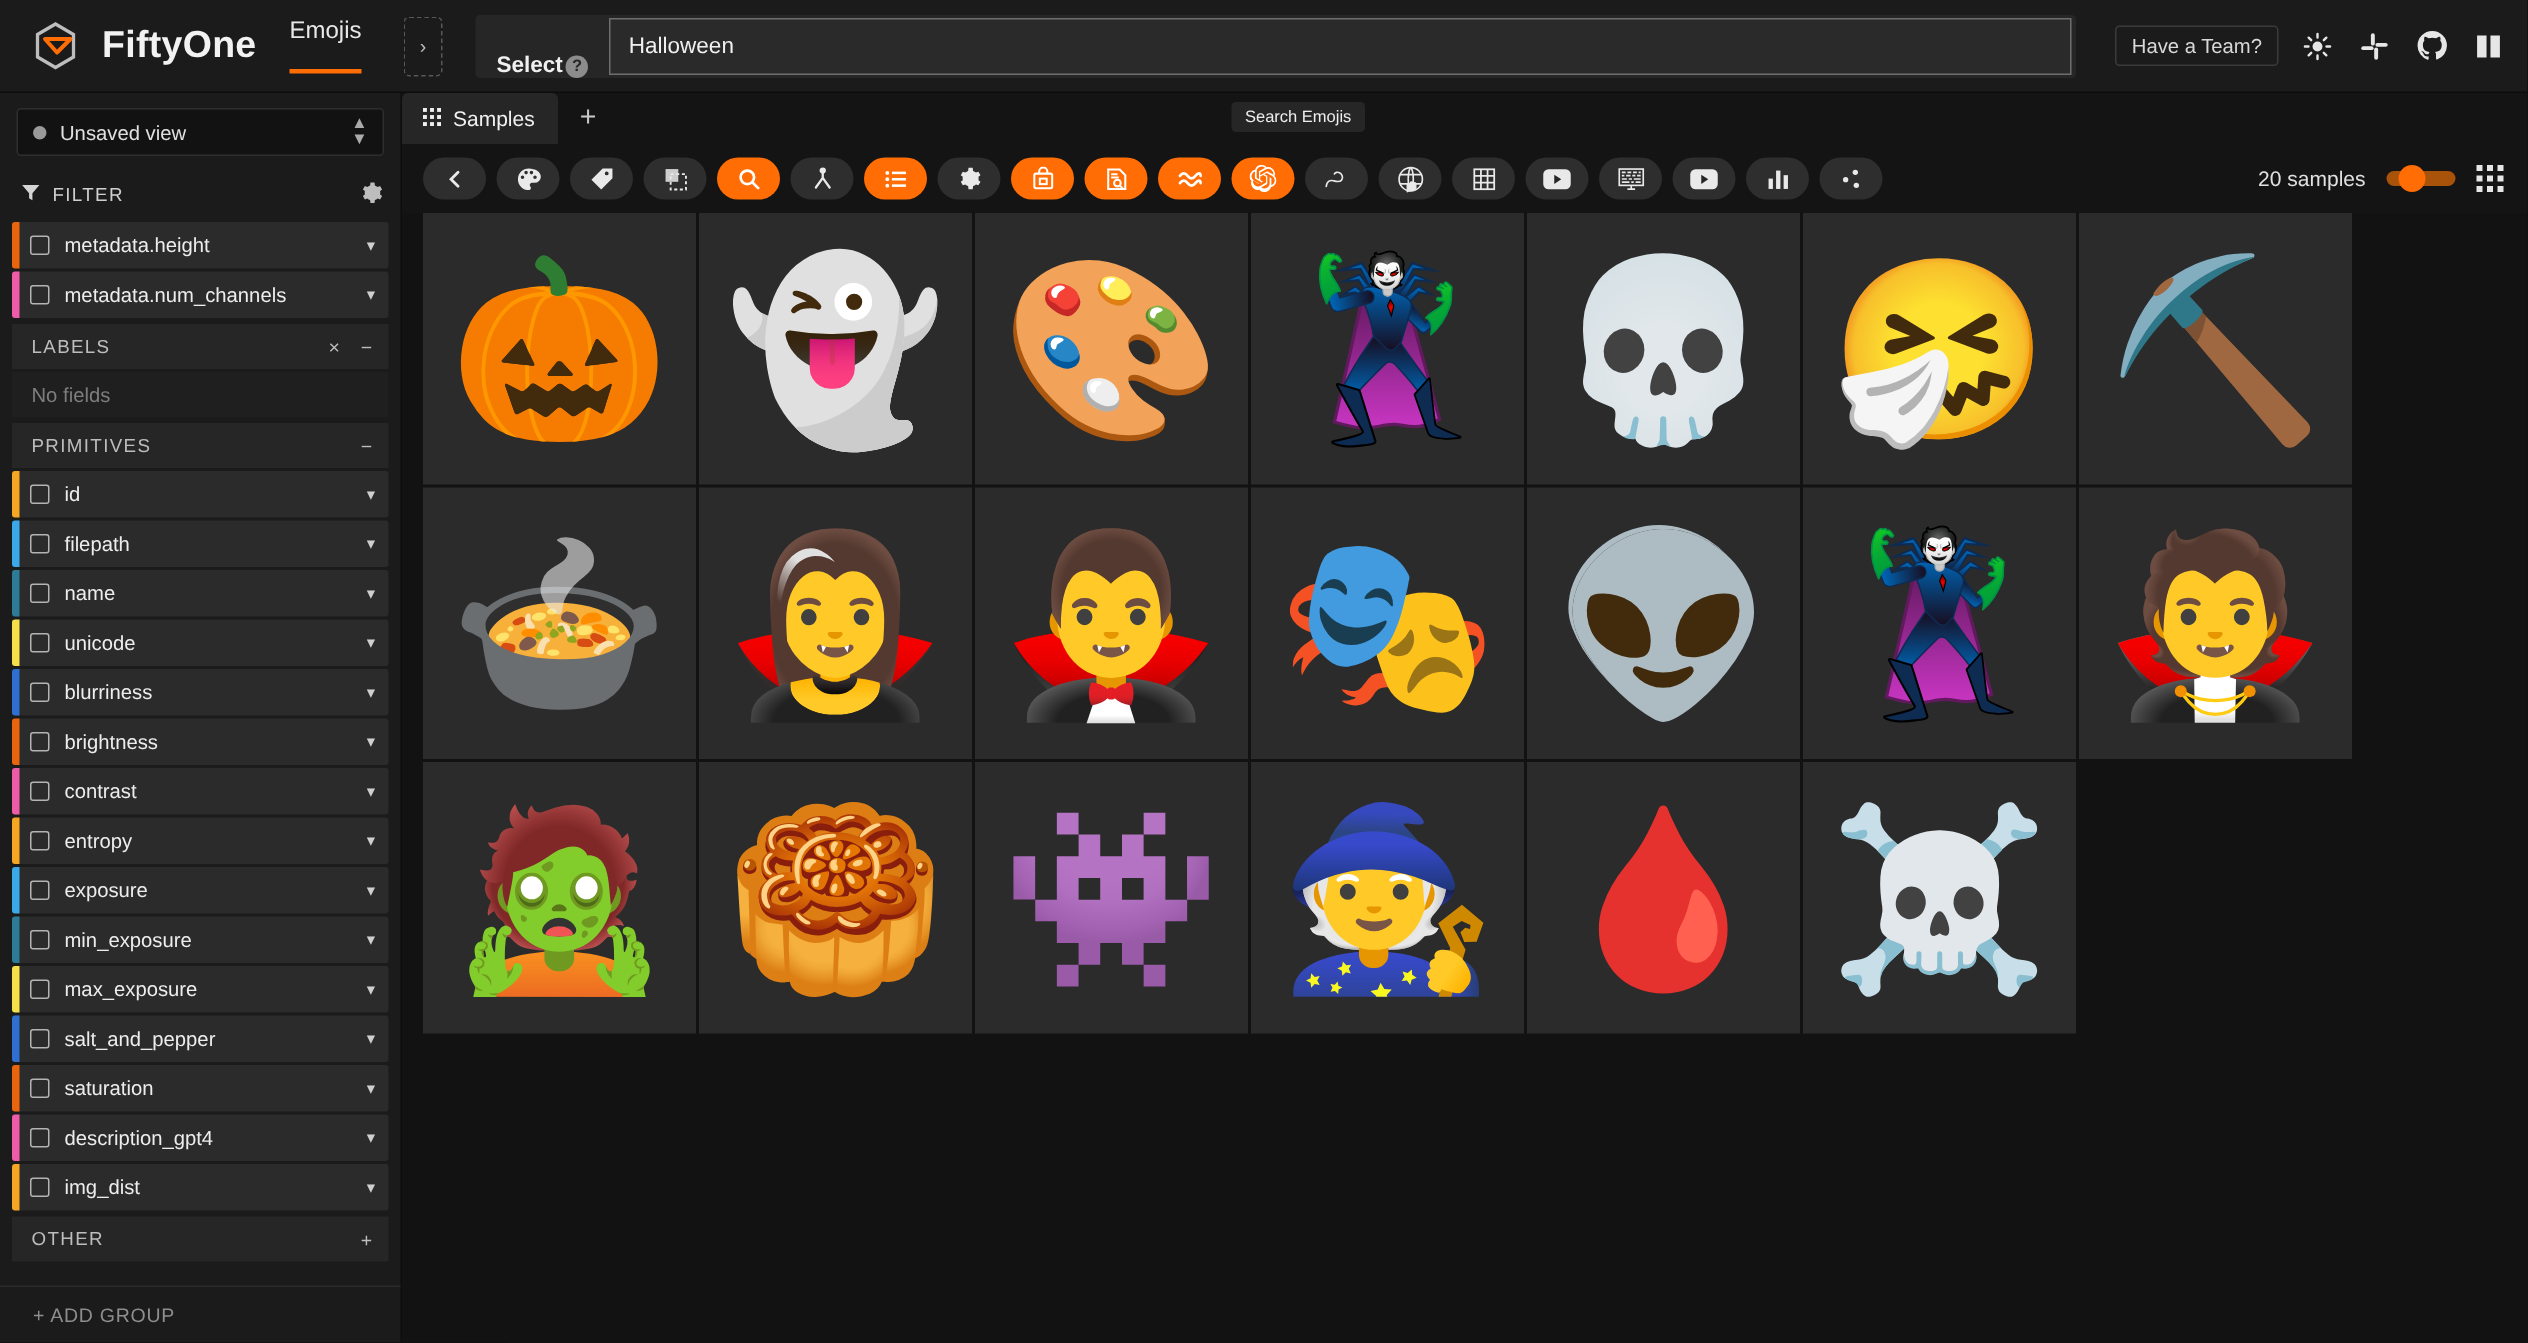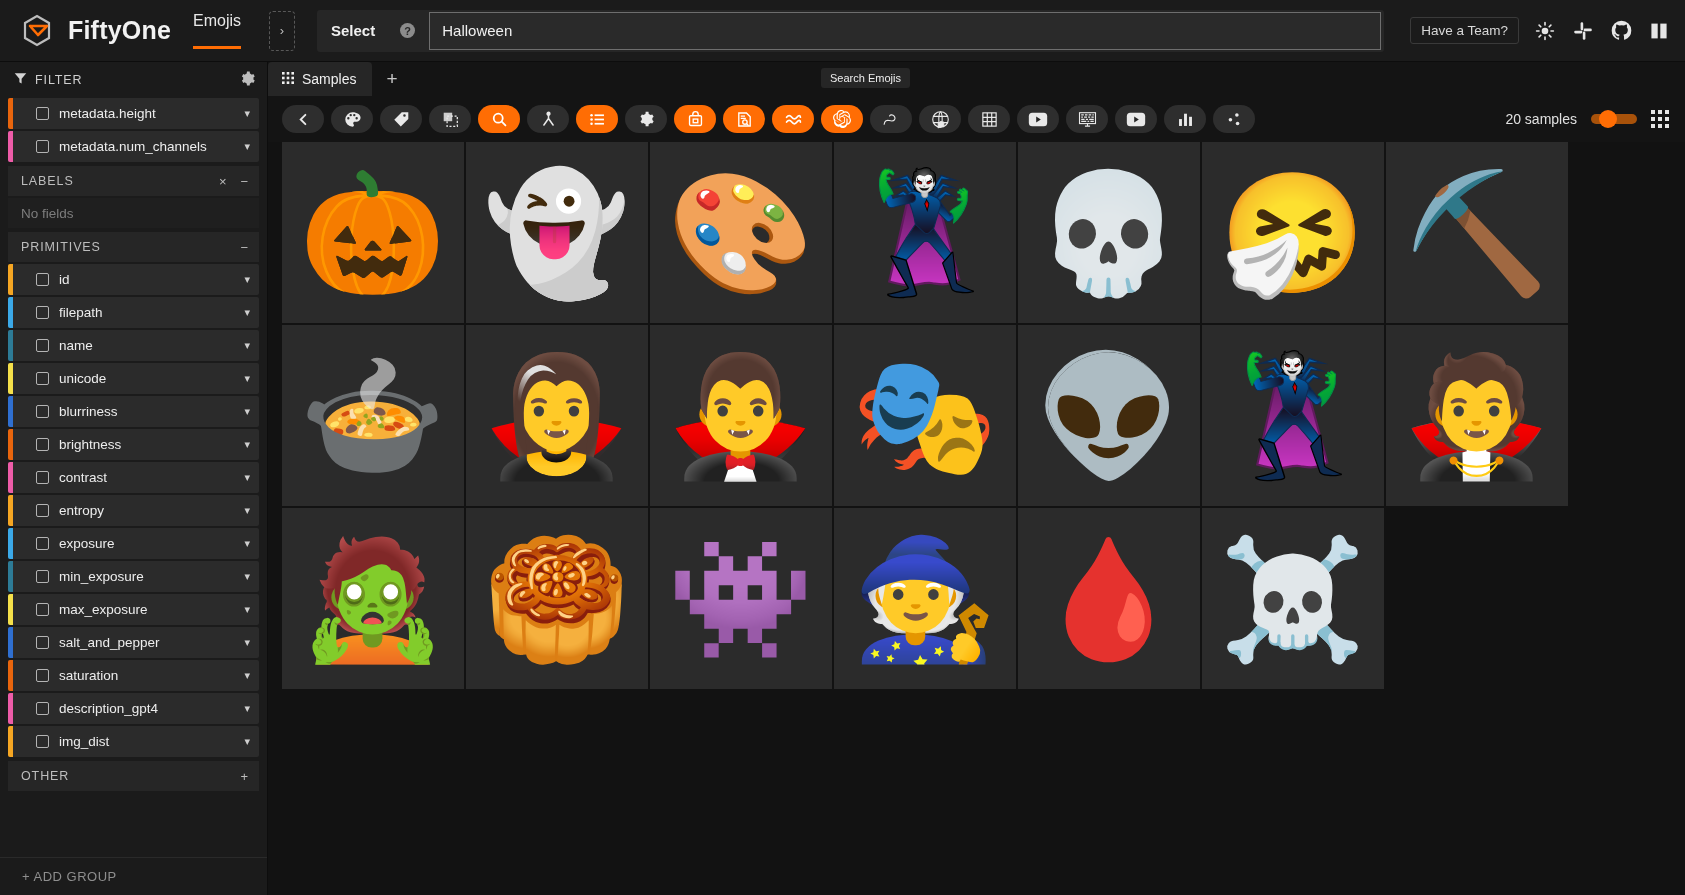--- a/index.html
+++ b/index.html
@@ -33,21 +33,21 @@
     border: 1px dashed #585858; border-radius: 4px;
     display: flex; align-items: center; justify-content: center;
     color: #bdbdbd; font-size: 13px; background: #1b1b1b;
   }
   .view-bar {
     flex: 1; display: flex; align-items: center;
     margin-left: 22px; height: 42px;
     background: #262626; border-radius: 3px;
   }
   .view-select {
-    display: flex; align-items: center; gap: 25px;
+    display: flex; align-items: flex-end; gap: 2px;
     padding: 0 14px; height: 100%;
     font-size: 15px; font-weight: 700; color: #f0f0f0;
   }
   .help-dot {
     width: 15px; height: 15px; border-radius: 50%;
     background: #8c8c8c; color: #262626;
     font-size: 11px; font-weight: 700;
     display: flex; align-items: center; justify-content: center;
   }
   .view-input {
@@ -89,21 +89,21 @@
     display: flex; align-items: center; gap: 8px;
     padding: 9px 12px 9px 14px; font-size: 12.5px;
     letter-spacing: .9px; color: #cfcfcf; font-weight: 400;
   }
   .filter-head .gear { margin-left: auto; color: #bdbdbd; cursor:pointer; }
   .sb-scroll { flex: 1; overflow: hidden; }
   .field-row {
     display: flex; align-items: center;
     height: 31px; margin: 0 8px 2px 8px;
     background: #2b2b2b; border-radius: 2px;
-    position: relative; padding-left: 28px; cursor: pointer;
+    position: relative; padding-left: 12px; cursor: pointer;
   }
   .field-row .bar { position: absolute; left: 0; top: 0; bottom: 0; width: 5px; border-radius: 2px 0 0 2px; }
   .cb { width: 13px; height: 13px; border: 1.6px solid #b4b4b4; border-radius: 2px; flex: 0 0 13px; }
   .field-label { margin-left: 10px; font-size: 13.5px; color: #ededed; white-space: nowrap; }
   .field-caret { margin-left: auto; margin-right: 9px; color: #cfcfcf; font-size: 11px; }
   .section-row {
     display: flex; align-items: center;
     height: 30px; margin: 4px 8px 2px 8px;
     background: #262626; padding: 0 10px 0 13px;
     font-size: 12.5px; letter-spacing: .9px; color: #bdbdbd;
@@ -218,20 +218,25 @@
           <path d="M11.3 2.6h6.3v14.8h-6.3z"></path>
         </svg>
       </div>
     </div>
   </div>
 
   <div class="body">
 
     <div class="sidebar">
 
+      <div class="view-selector">
+        <span class="vs-dot"></span>
+        <span>Unsaved view</span>
+        <span class="vs-caret">▲<br>▼</span>
+      </div>
 
       <div class="filter-head">
         <span>
           <svg width="13" height="13" viewBox="0 0 14 14" fill="#d4d4d4">
               <path d="M.8 1.4h12.4L8.2 7.3v5.1L5.8 11V7.3z"></path>
             </svg>
         </span>
         <span>FILTER</span>
         <span class="gear">
           <svg width="15" height="15" viewBox="0 0 20 20" fill="#bdbdbd">

